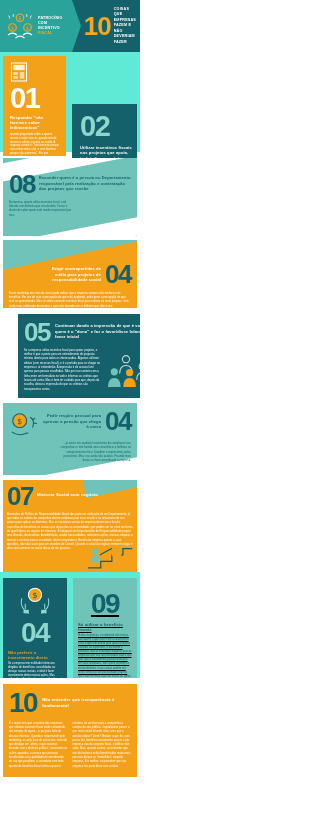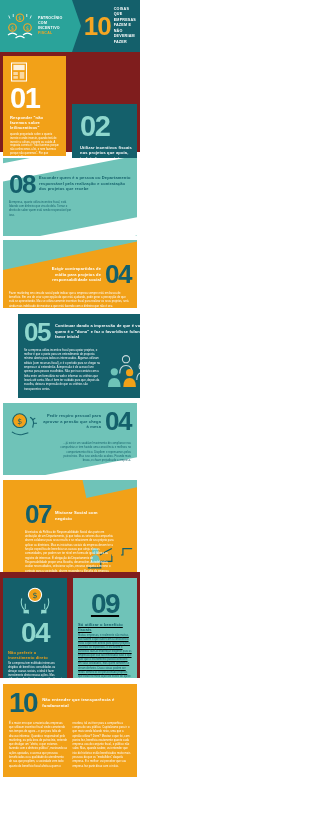--- a/index.html
+++ b/index.html
@@ -26,21 +26,21 @@
   .hdr-left-text { font-size:3.6px; line-height:1.45; color:#ffffff; letter-spacing:.25px; font-weight:700; }
   .hdr-left-text .accent { color:#f5a623; }
   .hdr-right {
     position:relative; flex:1; height:52px; background:#14606b;
     display:flex; align-items:center; gap:3px; padding-left:12px; padding-right:4px;
   }
   .big10 { font-size:26px; font-weight:700; color:#f5a623; line-height:1; letter-spacing:-1px; }
   .hdr-right-text { font-size:3.7px; line-height:1.5; color:#ffffff; font-weight:700; letter-spacing:.2px; }
 
   
-  .row { position:relative; width:140px; display:flex; background:#7f1d1d; }
+  .row { position:relative; width:140px; display:flex; background:#5eead4; }
   .card { position:relative; overflow:hidden; }
   .orange { background:#f2a118; }
   .teal   { background:#14606b; }
   .mint   { background:#6fc3b8; }
 
   .num { font-weight:700; line-height:.95; letter-spacing:-1.5px; }
   .num-white { color:#ffffff; }
   .num-mint  { color:#8fd7cd; }
   .num-teal  { color:#14606b; }
 
@@ -51,21 +51,21 @@
 
   
   .c01 { width:66px; height:100px; padding:5px; }
   .c02 { width:68px; height:100px; padding:5px; margin-left:6px;margin-top:48px; }
   .r1 { height:100px; padding:4px 0 0 0; }
 
   .c03 { width:134px; height:78px; margin:6px 3px 0 3px; padding:6px; }
   .c04 { width:134px; height:68px; margin:4px 3px 0 3px; padding:6px; }
   .c05 { width:134px; height:84px; margin:6px 3px 0 18px; padding:6px; }
   .c06 { width:134px; height:72px; margin:5px 3px 0 3px; padding:6px; }
-  .c07 { width:134px; height:92px; margin:5px 3px 0 3px; padding:22px; }
+  .c07 { width:134px; height:92px; margin:5px 3px 0 3px; padding:4px; }
   .c08 { width:64px; height:100px; padding:5px; }
   .c09 { width:64px; height:100px; padding:5px; margin-left:6px;text-decoration:underline; }
   .c10 { width:134px; height:100px; margin:6px 3px 0 3px; padding:6px; }
 
   .diag-green {
     position:absolute; left:-14px; top:-24px; width:175px; height:34px;
     background:#6fc3b8; transform:rotate(-12deg);
   }
   .diag-white {
     position:absolute; left:-16px; width:180px; height:18px;

